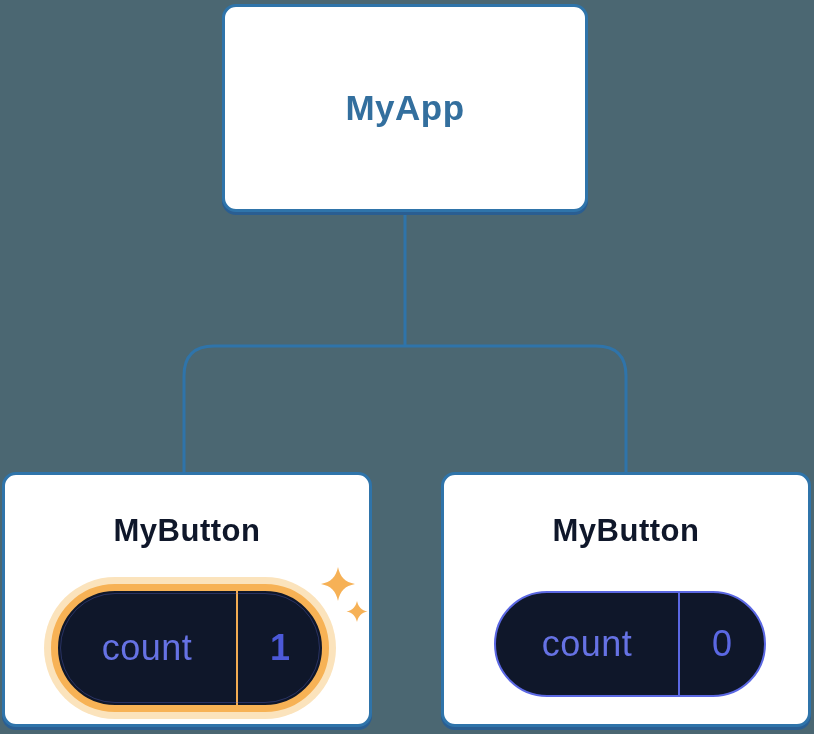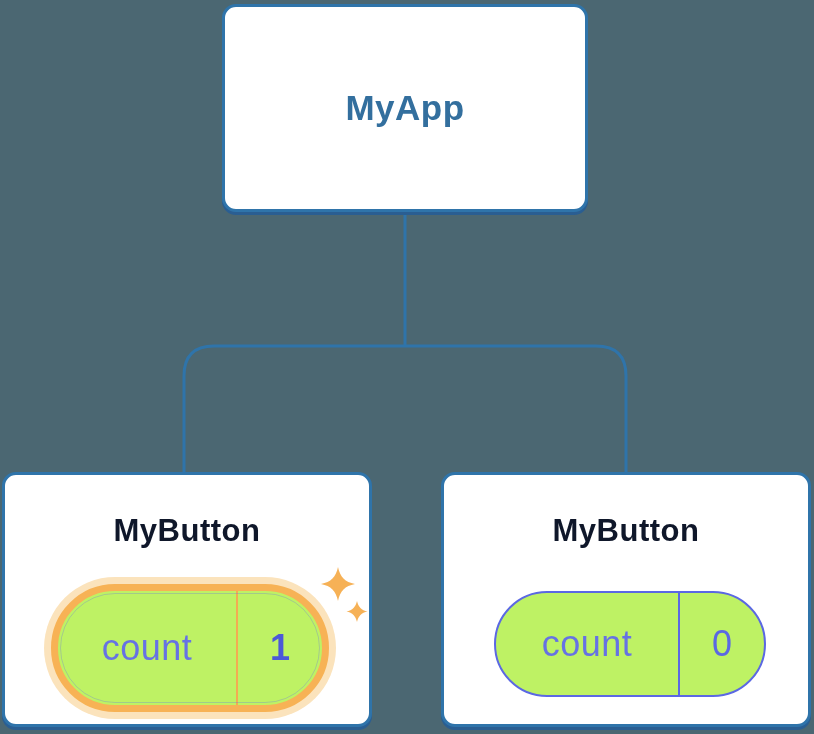--- a/index.html
+++ b/index.html
@@ -26,21 +26,21 @@
   .card-child-right{left:441px;}
   .root-title{
     font-size:35px;font-weight:600;color:#336f9e;letter-spacing:.5px;
   }
   .child-title{
     margin-top:38px;text-align:center;
     font-size:31px;font-weight:600;color:#0f172a;letter-spacing:.5px;
   }
   .pill{
     position:absolute;
-    background:#bef264;
+    background:#0f172a;
     display:flex;align-items:stretch;
     box-sizing:border-box;
     border-radius:999px;
   }
   .pill-highlighted{
     left:46px;top:109px;width:278px;height:128px;
     border:7px solid #f7b255;
     box-shadow:0 0 0 7px #fbe3bc;
   }
   .pill-highlighted::after{

